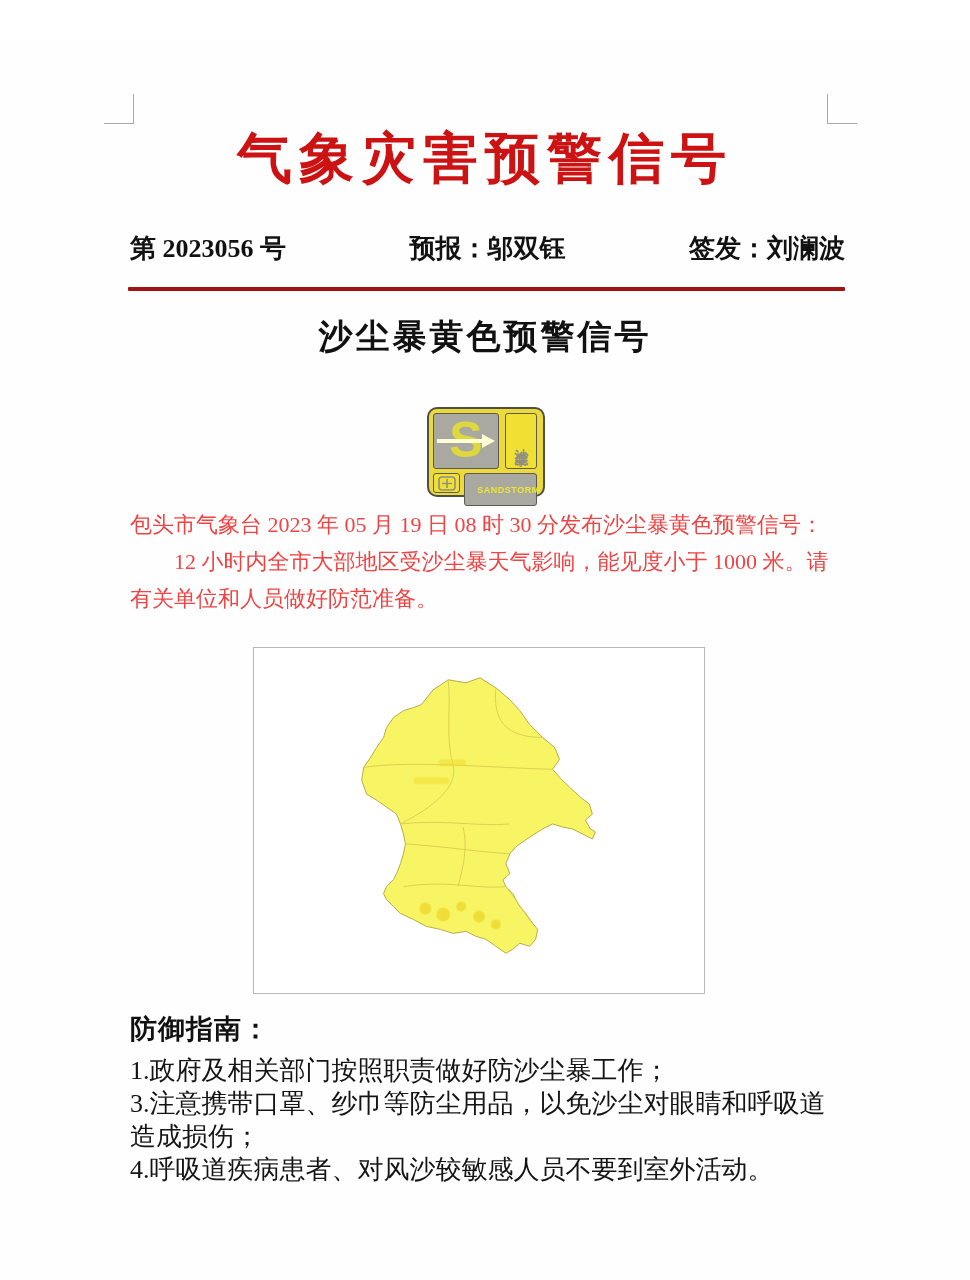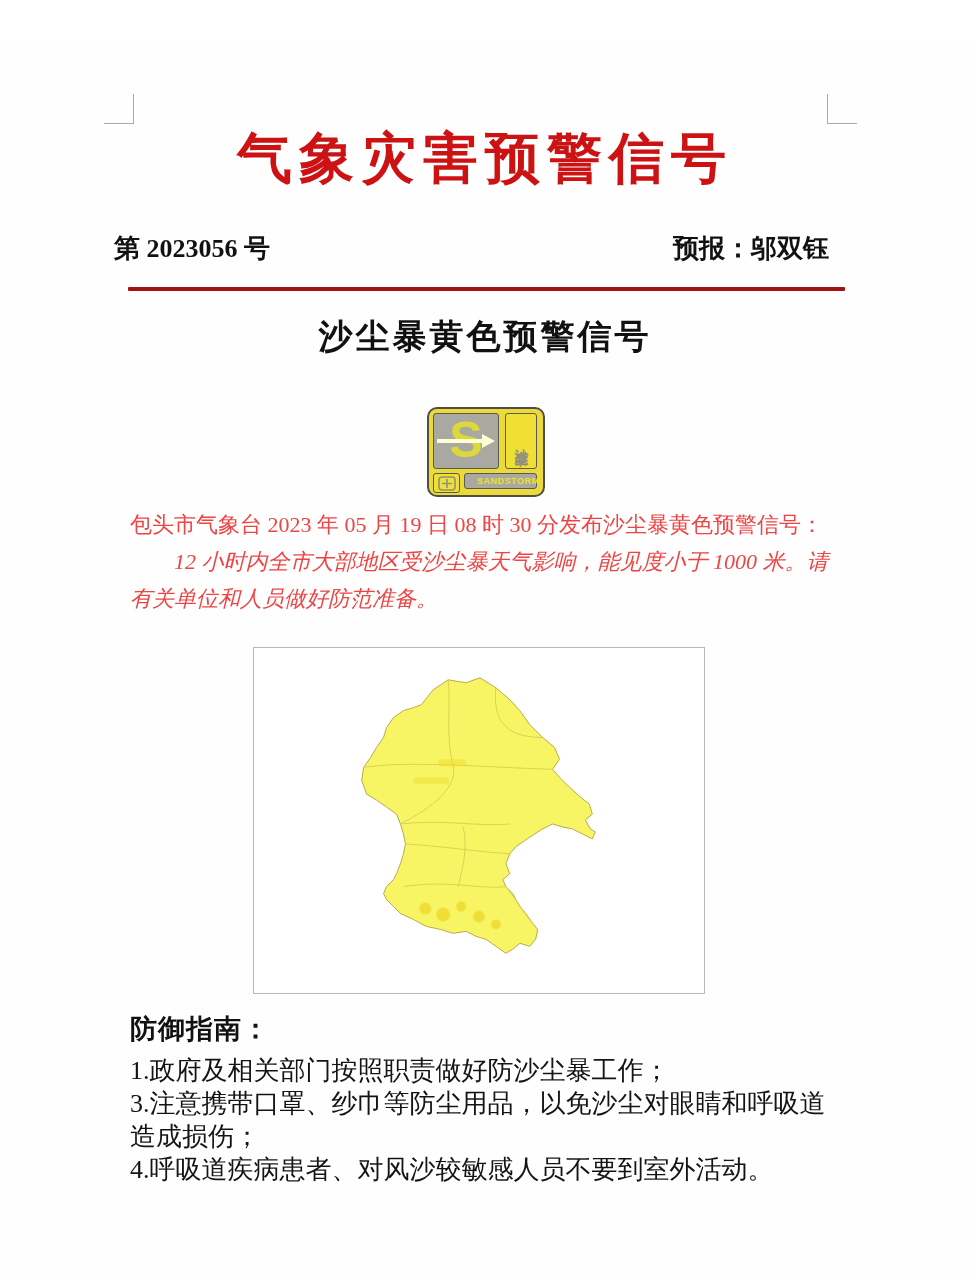--- a/index.html
+++ b/index.html
@@ -15,21 +15,21 @@
   .corner.bl { left:104px; top:1249px; border-right:1px solid #a9a9a9; border-top:1px solid #a9a9a9; }
   .corner.br { left:825px; top:1248px; border-left:1px solid #a9a9a9;  border-top:1px solid #a9a9a9; }
 
   .doc-title {
     position:absolute; left:0; top:82px; width:970px;
     text-align:center; font-size:55px; font-weight:700;
     color:#cc1212; letter-spacing:7px;
   }
 
   .header-row {
-    position:absolute; left:114px; top:191px; width:715px;
+    position:absolute; left:130px; top:191px; width:715px;
     display:flex; justify-content:space-between; align-items:baseline;
     font-size:26px; font-weight:700; color:#111;
   }
 
   .red-rule {
     position:absolute; left:128px; top:247px; width:717px; height:4px;
     background:#a31212; border-radius:1px;
   }
 
   .warning-subtitle {
@@ -61,32 +61,32 @@
   .sign .cellB .vtext {
     writing-mode:vertical-rl; text-orientation:upright;
     font-size:14px; font-weight:700; color:#8f8f85; letter-spacing:2px;
   }
   .sign .cellC {
     position:absolute; left:4px; top:64px; width:27px; height:20px;
     background:#f0e034; border:1px solid #5a5a50; border-radius:3px;
     display:flex; align-items:center; justify-content:center;
   }
   .sign .cellD {
-    position:absolute; left:35px; top:64px; width:73px; height:16px;
+    position:absolute; left:35px; top:64px; width:73px; height:33px;
     background:#a9a9a1; border:1px solid #5a5a50; border-radius:3px;
     display:flex; align-items:center; justify-content:center;
     font-family:"Liberation Sans",sans-serif;
     font-size:9px; font-weight:700; color:#ece62e; letter-spacing:.5px;padding-left:16px;
   }
 
   .body-text {
     position:absolute; left:130px; top:466px; width:718px;
     font-size:22px; line-height:37px; color:#ef4444;
   }
-  .body-text .indent { text-indent:2em;font-style:italic; }
+  .body-text .indent { text-indent:2em; }
 
   .map-box {
     position:absolute; left:253px; top:607px; width:452px; height:347px;
     background:#ffffff; border:1px solid #b8b8b8;
   }
   .map-box svg { display:block; width:100%; height:100%; }
 
   .guide-heading {
     position:absolute; left:130px; top:971px;
     font-size:27px; font-weight:700; color:#111; letter-spacing:1px;
@@ -104,20 +104,21 @@
   <div class="corner tl"></div>
   <div class="corner tr"></div>
   <div class="corner bl"></div>
   <div class="corner br"></div>
 
   <div class="doc-title">气象灾害预警信号</div>
 
   <div class="header-row">
     <span>第 2023056 号</span>
     <span>预报：邬双钰</span>
+    <span>签发：刘澜波</span>
   </div>
 
   <div class="red-rule"></div>
 
   <div class="warning-subtitle">沙尘暴黄色预警信号</div>
 
   <div class="sign">
     <div class="cellA">
       <div class="s-glyph">S</div>
       <svg width="64" height="54" viewBox="0 0 64 54">

